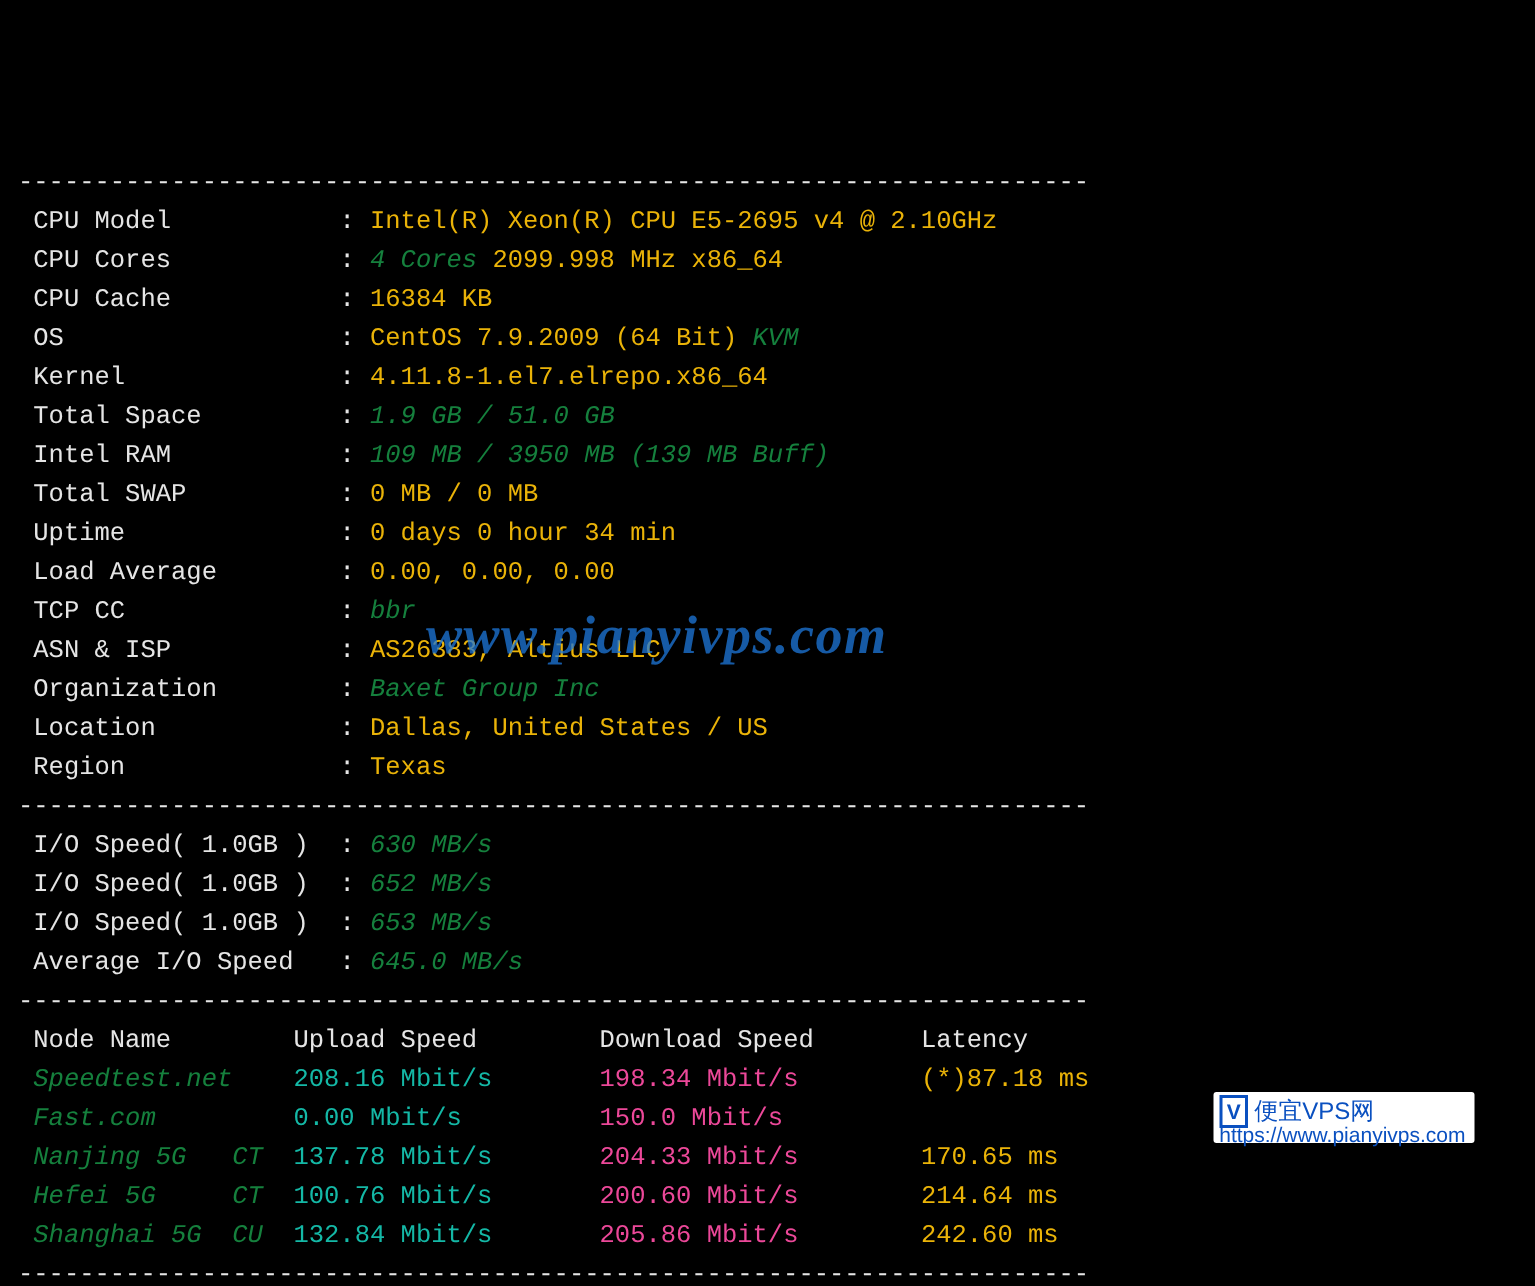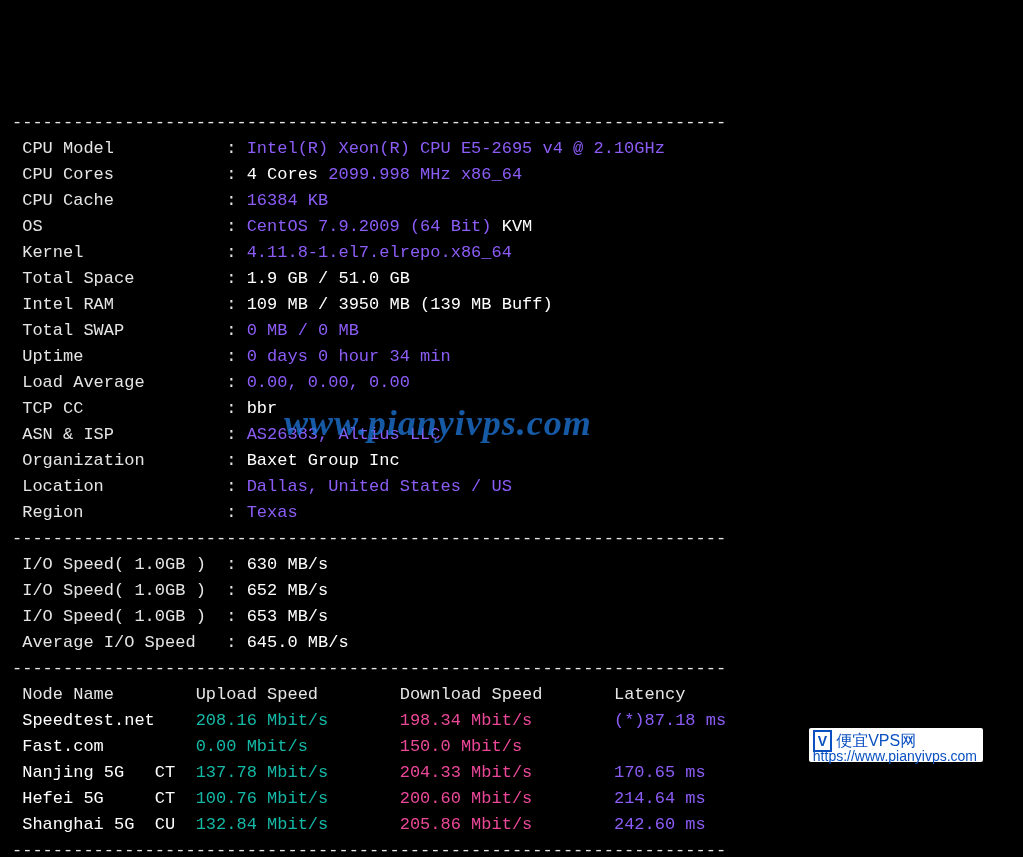--- a/index.html
+++ b/index.html
@@ -11,22 +11,22 @@
     margin: 0;
     padding: 0;
     width: 1023px;
     height: 857px;
     overflow: hidden;
     white-space: pre;
     position: relative;
   }
   .term { padding: 6px 12px; }
   .white  { color: #e5e5e5; }
-  .cyan   { color: #8b5cf6; }
-  .yellow { color: #ffffff; }
+  .cyan   { color: #eab308; }
+  .yellow { color: #15803d; font-style: italic; }
   .dgreen { color: #14b8a6; }
   .red    { color: #ec4899; }
   .wm1 {
     position: absolute;
     left: 284px; top: 410px;
     font-family: Georgia, "Times New Roman", serif;
     font-weight: bold;
     font-style: italic;
     font-size: 36px;
     letter-spacing: 1px;

